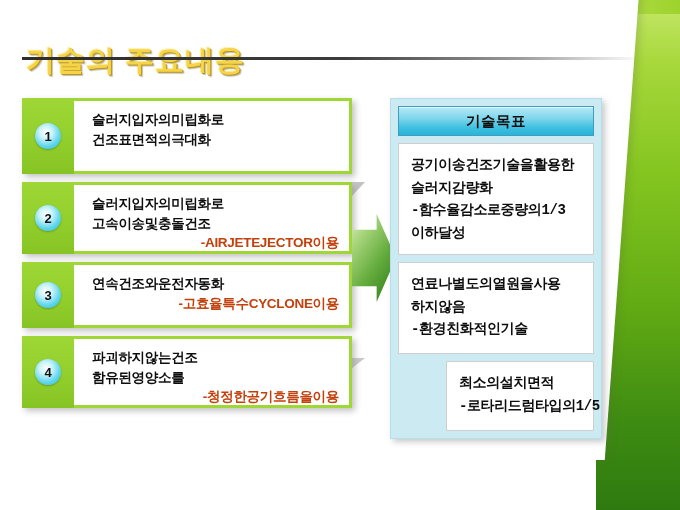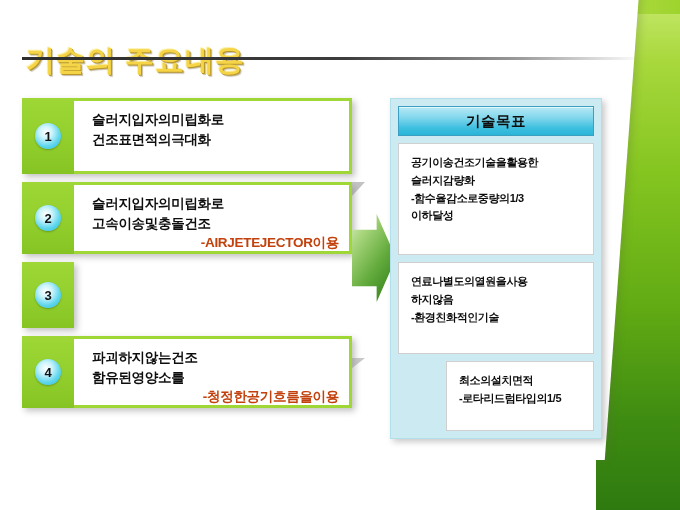--- a/index.html
+++ b/index.html
@@ -187,20 +187,21 @@
   .right-col {
     position: absolute;
     left: 390px;
     top: 98px;
     width: 212px;
     background: #cbeaf2;
     border: 1px solid #b2dfea;
     padding: 7px;
     box-sizing: border-box;
     filter: drop-shadow(3px 3px 3px rgba(120,120,120,0.40));
+    font-family: Liberation Mono, monospace;
   }
   .goal-header {
     height: 30px;
     background: linear-gradient(180deg, #b8e9f5 0%, #7fd6ec 40%, #3fc0e0 74%, #29b4d8 100%);
     border: 1px solid #3a9fc0;
     display: flex;
     align-items: center;
     justify-content: center;
     box-sizing: border-box;
     box-shadow: inset 0 1px 0 rgba(255,255,255,0.65);
@@ -212,21 +213,21 @@
     letter-spacing: 0.5px;
   }
   .goal-box {
     background: #ffffff;
     border: 1px solid #cfcfcf;
     margin-top: 7px;
     padding: 10px 8px 10px 12px;
     box-sizing: border-box;
   }
   .goal-line {
-    font-size: 11px;
+    font-size: 14px;
     font-weight: bold;
     color: #0d0d0d;
     line-height: 1.62;
     letter-spacing: -0.4px;
     white-space: nowrap;
   }
   .gb1 { height: 112px; }
   .gb2 { height: 92px; }
   .gb3 { height: 70px; margin-left: 48px; }
 </style>
@@ -265,20 +266,24 @@
         <div class="step-line">슬러지입자의미립화로</div>
         <div class="step-line">고속이송및충돌건조</div>
         <div class="step-line accent">-AIRJETEJECTOR이용</div>
       </div>
     </div>
 
     <div class="step-row h3">
       <div class="step-tab">
         <div class="step-badge">3</div>
       </div>
+      <div class="step-body">
+        <div class="step-line">연속건조와운전자동화</div>
+        <div class="step-line accent">-고효율특수CYCLONE이용</div>
+      </div>
     </div>
 
     <div class="step-row h4">
       <div class="step-tab">
         <div class="step-badge">4</div>
       </div>
       <div class="step-body">
         <div class="step-line">파괴하지않는건조</div>
         <div class="step-line">함유된영양소를</div>
         <div class="step-line accent">-청정한공기흐름을이용</div>

